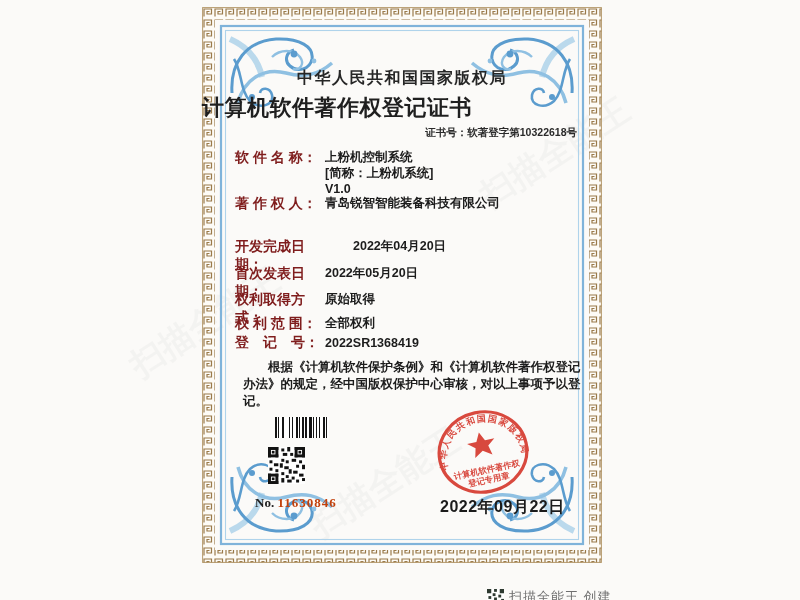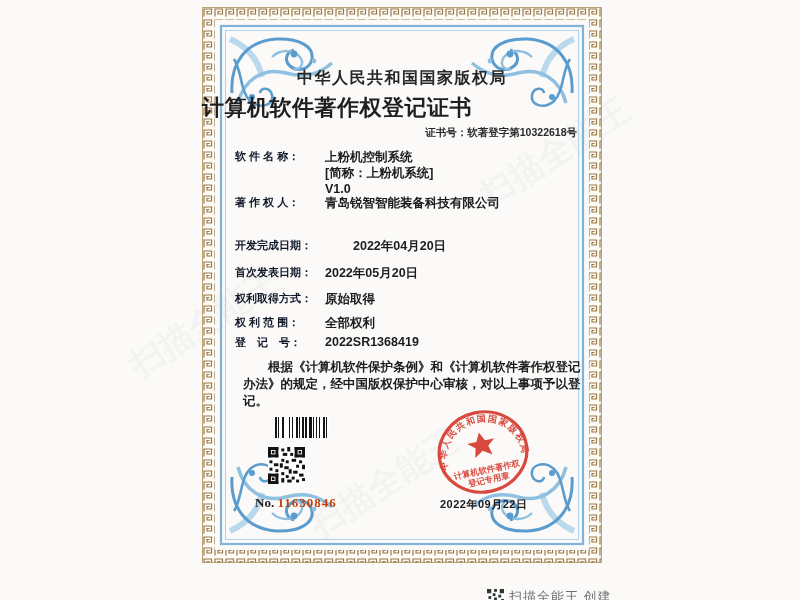--- a/index.html
+++ b/index.html
@@ -14,36 +14,36 @@
   .frame-svg{position:absolute;left:202px;top:7px;width:400px;height:556px;}
   
   .content{position:absolute;left:202px;top:7px;width:400px;height:556px;}
   .authority{position:absolute;top:61px;left:0;width:100%;text-align:center;
     font-size:16px;font-weight:bold;letter-spacing:1.5px;color:#262626;}
   .cert-title{position:absolute;top:86px;left:0;width:100%;
     font-size:22px;font-weight:bold;letter-spacing:0.5px;color:#1f1f1f;}
   .cert-no{position:absolute;top:119px;left:130px;width:245px;text-align:right;
     font-size:10.5px;font-weight:bold;color:#2a2a2a;}
   .row{position:absolute;left:33px;display:flex;align-items:flex-start;}
-  .row .lbl{width:90px;font-size:11px;font-weight:bold;color:#0f172a;flex:none;}
+  .row .lbl{width:90px;font-size:14px;font-weight:bold;color:#7f1d1d;flex:none;}
   .row .val{font-size:12.5px;font-weight:bold;color:#1c1c1c;line-height:16px;}
   .statement{position:absolute;left:41px;top:352px;width:347px;
     font-size:12.5px;font-weight:bold;line-height:17px;text-indent:2em;color:#1c1c1c;}
   .barcode{position:absolute;left:73px;top:410px;width:54px;height:21px;
     background:repeating-linear-gradient(90deg,
       #151515 0 1.6px,#fff 1.6px 3.2px,
       #151515 3.2px 4.4px,#fff 4.4px 7px,
       #151515 7px 9.4px,#fff 9.4px 10.6px,
       #151515 10.6px 11.4px,#fff 11.4px 13.6px);}
   .qr{position:absolute;left:66px;top:440px;width:37px;height:37px;}
   .serial{position:absolute;left:53px;top:488px;font-size:13px;font-weight:bold;
     font-family:"Liberation Serif","DejaVu Serif",serif;color:#222;}
   .serial .num{color:#c2410c;letter-spacing:1px;}
   .seal-svg{position:absolute;left:213px;top:385px;width:140px;height:130px;}
-  .seal-date{position:absolute;left:238px;top:490px;font-size:11px;font-weight:bold;
+  .seal-date{position:absolute;left:238px;top:490px;font-size:16px;font-weight:bold;
     letter-spacing:0.5px;color:#1b1b1b;}
   .scan-footer{position:absolute;left:487px;top:572px;display:flex;align-items:center;gap:5px;margin-top:16px;}
   .scan-footer .txt{font-size:13px;color:#6f6f6f;letter-spacing:1px;}
   .wm{position:absolute;font-size:34px;font-weight:bold;color:#8a8a8a;opacity:0.06;
     transform:rotate(-33deg);white-space:nowrap;pointer-events:none;}
 </style>
 </head>
 <body>
 
 <div class="stage">

